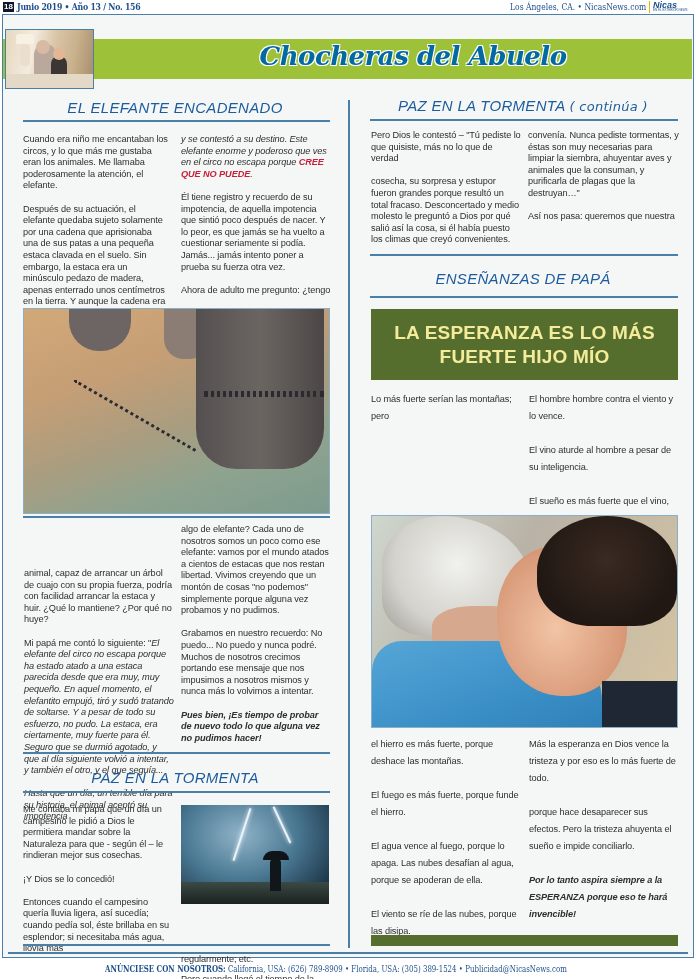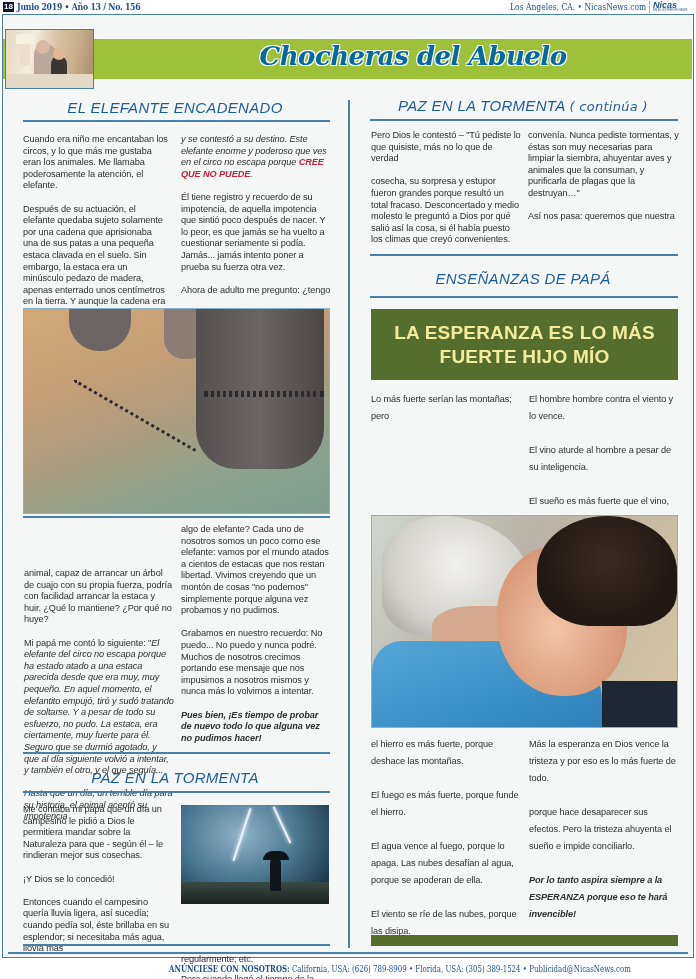--- a/index.html
+++ b/index.html
@@ -75,21 +75,21 @@
   .hug .oldhair { position: absolute; left: 10px; top: 0; width: 150px; height: 120px; background: radial-gradient(ellipse at 50% 40%, #f1f1ee 0%, #d3d2cc 60%, #9c9a93 100%); border-radius: 40% 60% 30% 30%; }
   .hug .oldneck { position: absolute; left: 60px; top: 90px; width: 100px; height: 50px; background: #d6a98f; border-radius: 40%; }
   .hug .shirt { position: absolute; left: 0; top: 125px; width: 230px; height: 95px; background: linear-gradient(160deg, #56a6d6 0%, #3a8fc7 60%, #2f7fb7 100%); border-radius: 30px 60px 0 0; }
   .hug .face { position: absolute; left: 125px; top: 30px; width: 130px; height: 150px; background: radial-gradient(ellipse at 45% 55%, #f2c4a5 0%, #d99b7a 65%, #b97a5c 100%); border-radius: 45% 45% 45% 50%; }
   .hug .hair { position: absolute; left: 165px; top: 0; width: 140px; height: 110px; background: radial-gradient(ellipse at 50% 40%, #3a2a22 0%, #211813 70%); border-radius: 50% 50% 30% 40%; }
   .hug .suit { position: absolute; left: 230px; top: 165px; width: 80px; height: 50px; background: #1e2733; }
 
   .green-bar { position: absolute; left: 371px; top: 935px; width: 307px; height: 11px; background: #566e2d; }
 
   .footer-rule { position: absolute; left: 8px; top: 952px; width: 680px; height: 2px; background: #4a7fa7; }
-  .footer { position: absolute; left: 0; top: 964px; width: 696px; text-align: right; font: 9px "DejaVu Serif", serif; color: #1d4f8c; white-space: nowrap; }
+  .footer { position: absolute; left: 0; top: 964px; width: 696px; text-align: left; font: 9px "DejaVu Serif", serif; color: #1d4f8c; white-space: nowrap; padding-left: 40px; }
   .footer .inner { display: inline-block; transform: scaleX(0.78); transform-origin: center; }
   .footer b { font-weight: bold; }
 </style>
 </head>
 <body>
 
 <div class="topbar">
   <div class="pagenum">18</div>
   <div class="issue">Junio 2019 • Año 13 / No. 156</div>
   <div class="loc">Los Ángeles, CA. • NicasNews.com</div>

